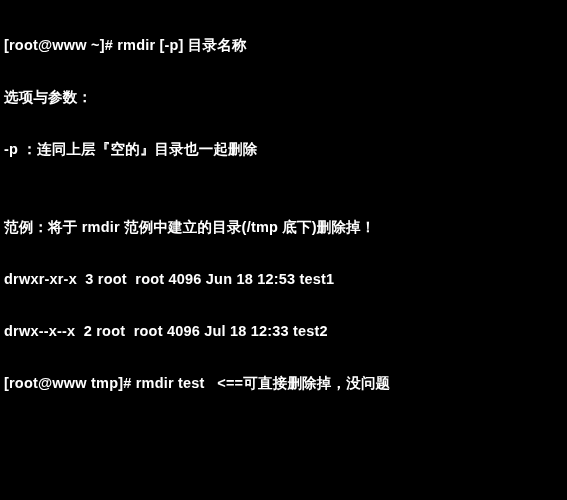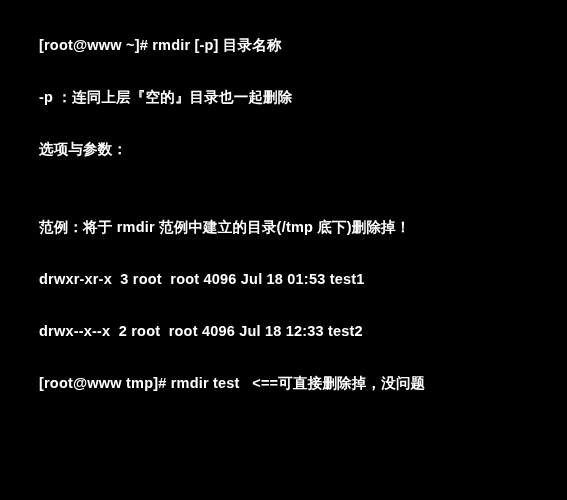--- a/index.html
+++ b/index.html
@@ -16,36 +16,35 @@
     overflow: hidden;
     letter-spacing: 0.2px;
   }
   .terminal {
     padding: 6px 4px 4px 4px;
     white-space: pre-wrap;
     word-break: break-all;
   }
   .line {
     display: block;
-    margin-left: 35px;
   }
   .blank {
     height: 26px;
   }
 </style>
 </head>
 <body>
 
 <div class="terminal">
 <span class="line">[root@www ~]# rmdir [-p] 目录名称</span>
+<span class="line">选项与参数：</span>
 <span class="line">-p ：连同上层『空的』目录也一起删除</span>
-<span class="line">选项与参数：</span>
 <span class="blank"></span>
 <span class="line">范例：将于 rmdir 范例中建立的目录(/tmp 底下)删除掉！</span>
-<span class="line">drwxr-xr-x  3 root  root 4096 Jul 18 01:53 test1</span>
+<span class="line">drwxr-xr-x  3 root  root 4096 Jun 18 12:53 test1</span>
 <span class="line">drwx--x--x  2 root  root 4096 Jul 18 12:33 test2</span>
 <span class="line">[root@www tmp]# rmdir test   &lt;==可直接删除掉，没问题</span>
 
 
 
 
 
 
 
 </div>

